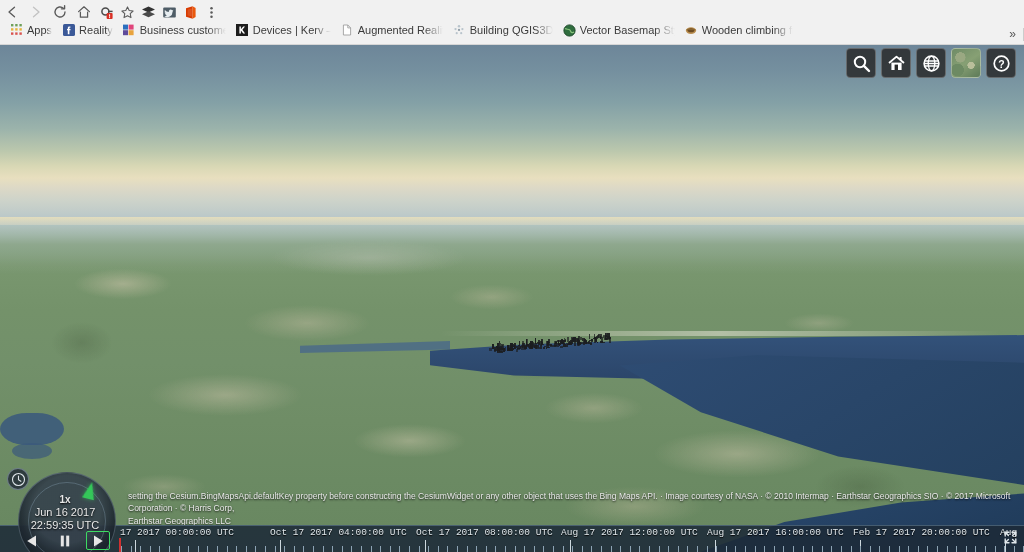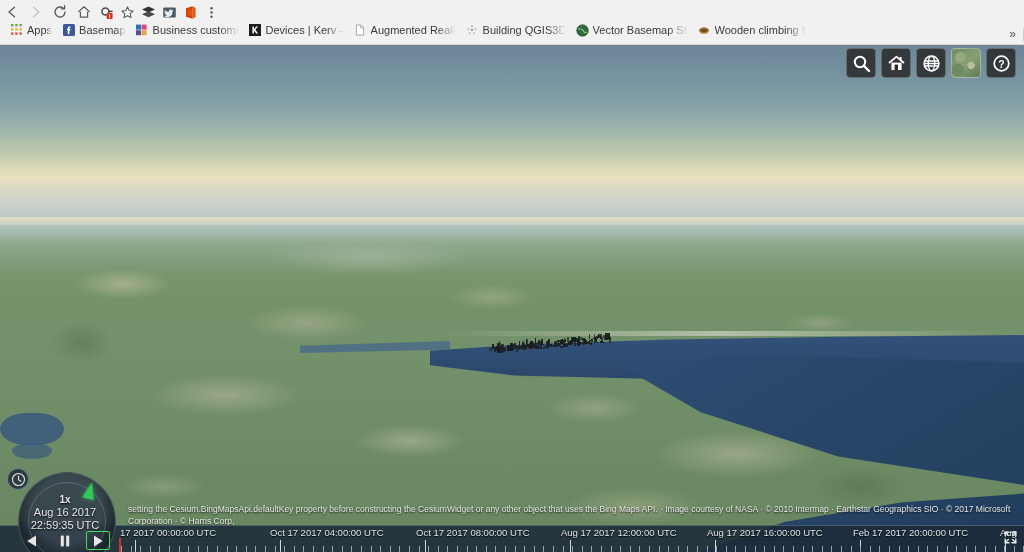--- a/index.html
+++ b/index.html
@@ -137,21 +137,21 @@
                text-shadow:0 1px 2px #000; pointer-events:none; }
   .anim-rate { font-size:10px; font-weight:bold; line-height:12px; }
   .anim-date { font-size:11px; line-height:13px; }
   .anim-time { font-size:11px; line-height:13px; }
   .anim-ctrls { position:absolute; left:0; bottom:2px; width:126px; display:flex; justify-content:center; gap:9px; }
   .ctrl { width:24px; height:19px; display:flex; align-items:center; justify-content:center; cursor:pointer; }
   .ctrl.active { border:1px solid #3ddb63; border-radius:2px; }
 
   
   .timeline { position:absolute; left:0; bottom:0; width:1024px; height:27px; background:rgba(28,42,56,.88);
-              border-top:1px solid rgba(120,150,175,.45); z-index:22; }
+              border-top:1px solid rgba(120,150,175,.45); z-index:22;font-family:Liberation Mono, monospace; }
   .tl-bar { position:absolute; left:118px; top:0; right:0; height:27px; overflow:hidden; }
   .tl-lb { position:absolute; top:1px; font-size:9.5px; color:#dfe6ea; white-space:nowrap; text-shadow:0 1px 1px #000; }
   .tl-major { position:absolute; top:14px; width:1px; height:13px; background:#cdd8de; }
   .tl-minor { position:absolute; top:20px; width:1px; height:7px; background:#8ea4b4; }
   .tl-needle { position:absolute; left:119px; top:12px; width:2px; height:15px; background:#d03030; z-index:3; }
   .tl-fs { position:absolute; right:3px; top:3px; width:22px; height:21px; display:flex; align-items:center; justify-content:center; cursor:pointer; }
 </style>
 </head>
 <body>
 
@@ -253,21 +253,21 @@
         <span class="bm-lb">Apps</span>
       </div>
 
       <div class="bm" style="max-width:84px">
         <span class="bm-ic">
           <svg width="12" height="12" viewBox="0 0 12 12">
               <rect width="12" height="12" rx="1.6" fill="#3b5998"></rect>
               <path d="M7.6 6.2h-1.2v4h-1.6v-4H4V4.9h.8V4c0-1 .42-1.6 1.6-1.6h1v1.3h-.62c-.28 0-.38.12-.38.42v.78h1.02z" fill="#fff"></path>
             </svg>
         </span>
-        <span class="bm-lb">Basemap</span>
+        <span class="bm-lb">Reality</span>
       </div>
 
       <div class="bm" style="max-width:113px">
         <span class="bm-ic">
           <svg width="12" height="12" viewBox="0 0 12 12">
             <rect x="0" y="0.6" width="5" height="5" fill="#2b6fbe"></rect>
               <rect x="5.6" y="0.6" width="5" height="5" fill="#e0457b"></rect>
             <rect x="0" y="6.2" width="5" height="5" fill="#5f4b9b"></rect>
               <rect x="5.6" y="6.2" width="5" height="5" fill="#e8a33d"></rect>
           </svg>
@@ -605,37 +605,38 @@
           <svg width="19" height="19" viewBox="0 0 19 19">
               <circle cx="9.5" cy="9.5" r="7.3" fill="none" stroke="#fff" stroke-width="1.7"></circle>
               <text x="9.5" y="13.7" font-family="Liberation Sans, sans-serif" font-size="10.5" font-weight="bold" fill="#fff" text-anchor="middle">?</text>
             </svg>
         </span>
       </div>
     </div>
 
     <div class="credits">
       <div class="credit-line2">setting the Cesium.BingMapsApi.defaultKey property before constructing the CesiumWidget or any other object that uses the Bing Maps API. · Image courtesy of NASA · © 2010 Intermap · Earthstar Geographics SIO · © 2017 Microsoft Corporation · © Harris Corp,</div>
+      <div class="credit-line2">Earthstar Geographics LLC</div>
     </div>
 
     <div class="anim">
       <div class="anim-ring"></div>
       <div class="anim-ring2"></div>
       <div class="anim-shuttle">
         <div class="anim-knob"></div>
       </div>
       <div class="clock-ic">
         <svg width="15" height="15" viewBox="0 0 15 15">
             <circle cx="7.5" cy="7.5" r="6" fill="none" stroke="#dfe6ea" stroke-width="1.1"></circle>
             <path d="M7.5 4.1v3.6l2.4 1.6" fill="none" stroke="#dfe6ea" stroke-width="1.1" stroke-linecap="round"></path>
           </svg>
       </div>
       <div class="anim-text">
         <div class="anim-rate">1x</div>
-        <div class="anim-date">Aug 16 2017</div>
+        <div class="anim-date">Jun 16 2017</div>
         <div class="anim-time">22:59:35 UTC</div>
       </div>
       <div class="anim-ctrls">
         <div class="ctrl">
           <svg width="16" height="14" viewBox="0 0 16 14">
               <path d="M12 1.4L3.2 7l8.8 5.6z" fill="#e6e6e6"></path>
             </svg>
         </div>
         <div class="ctrl">
           <svg width="14" height="14" viewBox="0 0 14 14">

